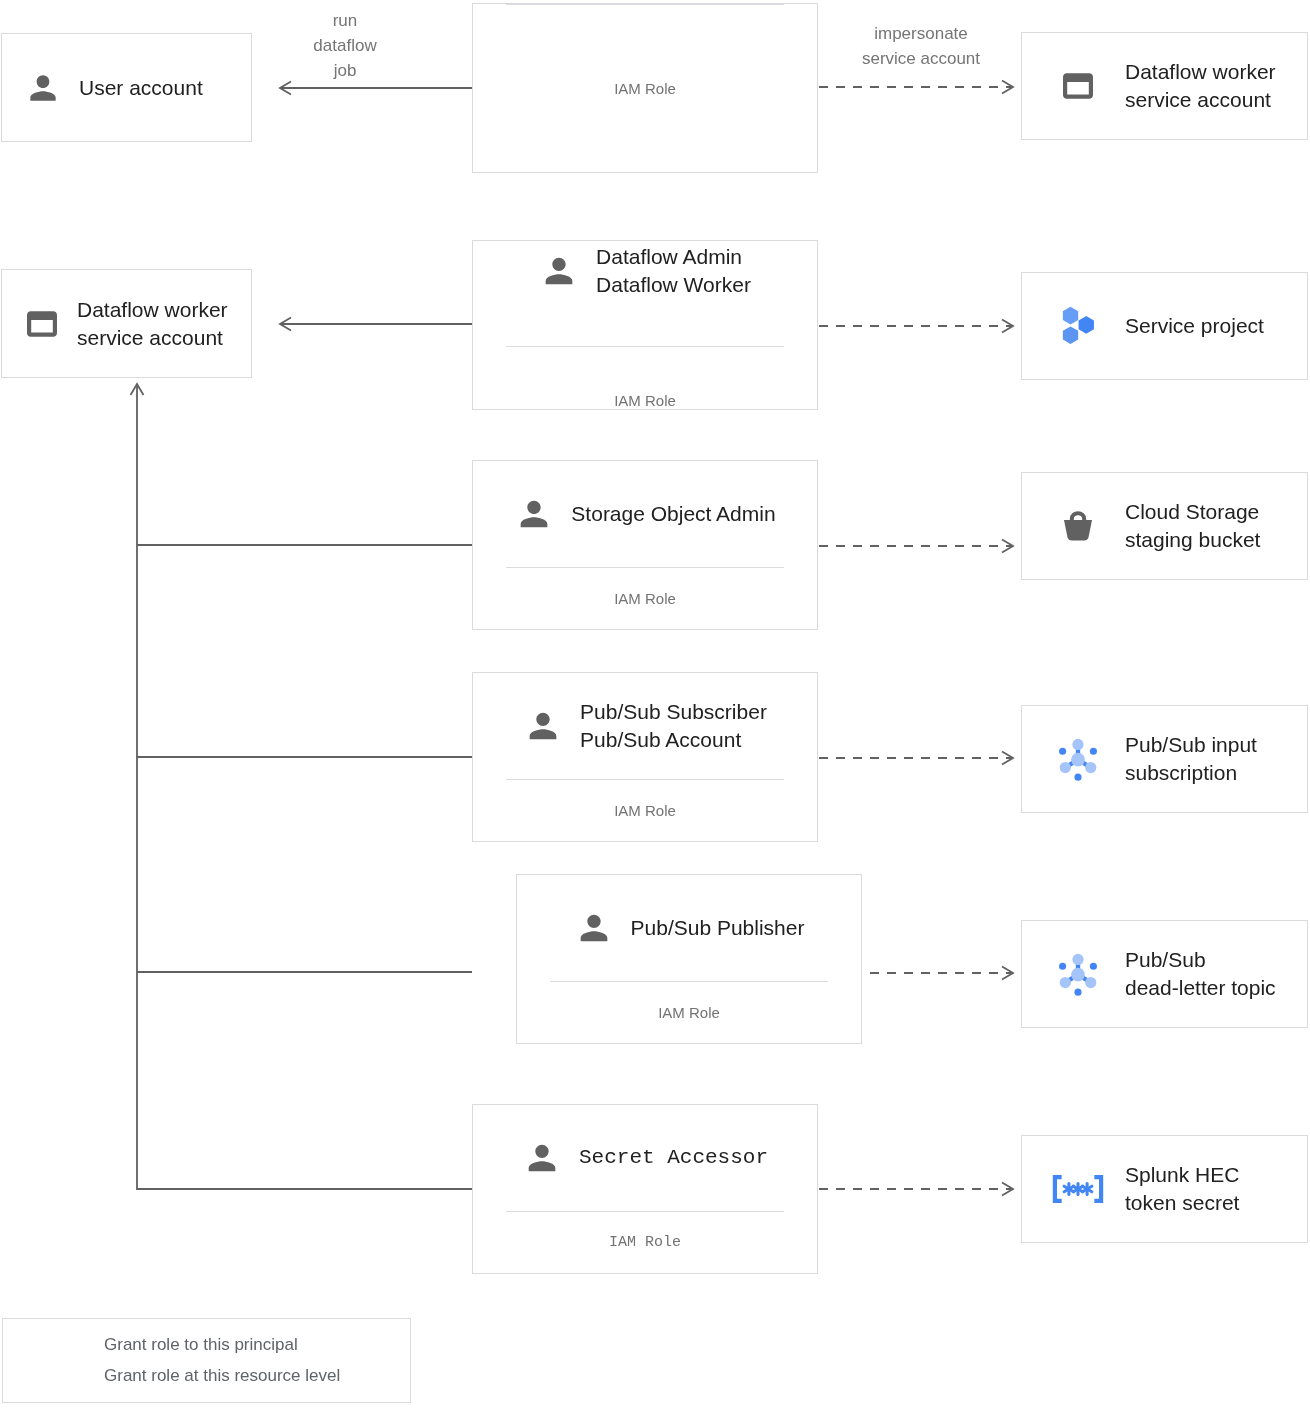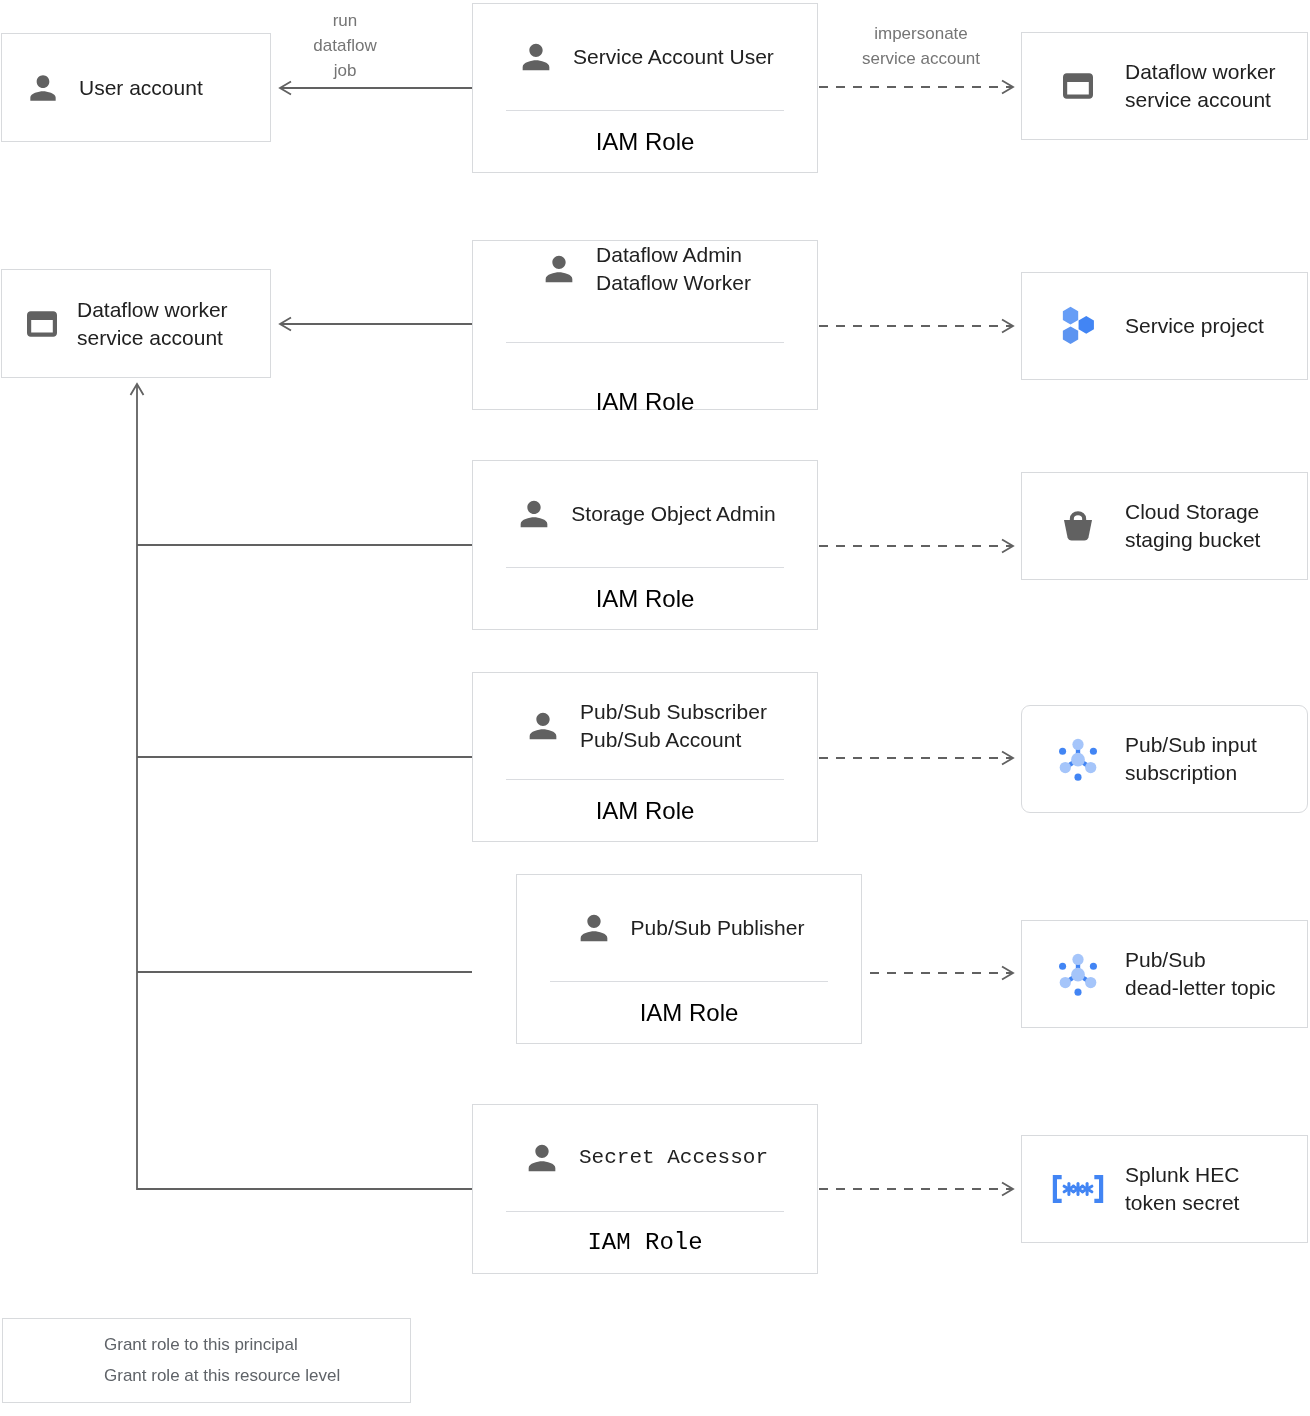--- a/index.html
+++ b/index.html
@@ -2,29 +2,29 @@
 <html><head>
 <meta charset="utf-8">
 <style>
   html,body{margin:0;padding:0;background:#ffffff;}
   #canvas{
     position:relative;width:1310px;height:1416px;background:#ffffff;
     font-family:"Liberation Sans","DejaVu Sans",sans-serif;overflow:hidden;
   }
   .box{position:absolute;background:#ffffff;border:1px solid #d8dadd;box-sizing:border-box;}
   
-  .principal{width:270px;height:109px;display:flex;align-items:center;padding-left:22px;gap:17px;}
+  .principal{width:251px;height:109px;display:flex;align-items:center;padding-left:22px;gap:17px;}
   .principal .label{font-size:21px;line-height:28px;color:#212121;white-space:pre-line;}
   
   .role-box{left:472px;width:346px;height:170px;display:flex;flex-direction:column;}
   .role-top{height:106px;display:flex;align-items:center;justify-content:center;gap:17px;padding:0 10px;}
   .role-title{font-size:21px;line-height:28px;color:#212121;white-space:pre-line;}
   .role-divider{border-top:1px solid #dadce0;margin:0 33px;height:0;}
   .role-bottom{flex:1;display:flex;align-items:center;justify-content:center;}
-  .role-sub{font-size:24px;color:#000000;}
+  .role-sub{font-size:15px;color:#737373;}
   
   .resource{left:1021px;width:287px;height:108px;display:flex;align-items:center;padding-left:28px;gap:19px;}
   .resource .icon-slot{width:56px;display:flex;justify-content:center;align-items:center;flex:none;}
   .resource .label{font-size:21px;line-height:28px;color:#212121;white-space:pre-line;}
   
   .edge-label{position:absolute;transform:translateX(-50%);text-align:center;font-size:17px;
     line-height:25px;color:#757575;white-space:pre-line;}
   
   .legend{left:2px;top:1318px;width:409px;height:85px;padding:10px 0;display:flex;flex-direction:column;justify-content:space-around;}
   .legend-row{display:flex;align-items:center;gap:18px;padding-left:37px;}
@@ -77,26 +77,20 @@
 
   <div class="box principal" style="left:1px;top:269px;">
     <svg width="36" height="36" viewBox="0 0 24 24">
       <path fill="#616161" d="M19.5 3.5h-15C3.1 3.5 2 4.6 2 6v12c0 1.4 1.1 2.5 2.5 2.5h15c1.4 0 2.5-1.1 2.5-2.5V6c0-1.4-1.1-2.5-2.5-2.5zm-.3 14.2H4.8V9.4h14.4v8.3z"></path>
     </svg>
     <div class="label">Dataflow worker
 service account</div>
   </div>
 
   <div class="box role-box" style="top:3px;">
-    <div class="role-top">
-      <svg width="40" height="40" viewBox="0 0 24 24">
-          <path fill="#616161" d="M12 12c2.21 0 4-1.79 4-4s-1.79-4-4-4-4 1.79-4 4 1.79 4 4 4zm0 2c-2.67 0-8 1.34-8 4v2h16v-2c0-2.66-5.33-4-8-4z"></path>
-        </svg>
-      <div class="role-title">Service Account User</div>
-    </div>
     <div class="role-divider"></div>
     <div class="role-bottom">
         <div class="role-sub">IAM Role</div>
       </div>
   </div>
 
   <div class="box role-box" style="top:240px;gap:45px;">
     <div class="role-top">
       <svg width="40" height="40" viewBox="0 0 24 24">
           <path fill="#616161" d="M12 12c2.21 0 4-1.79 4-4s-1.79-4-4-4-4 1.79-4 4 1.79 4 4 4zm0 2c-2.67 0-8 1.34-8 4v2h16v-2c0-2.66-5.33-4-8-4z"></path>
@@ -188,21 +182,21 @@
     <span class="icon-slot">
         <svg width="40" height="40" viewBox="0 0 24 24">
       <path fill="none" stroke="#616161" stroke-width="2.4" d="M8.3 8.8 V7.6 c0-2 1.6-3.3 3.7-3.3 s3.7 1.3 3.7 3.3 V8.8"></path>
       <path fill="#616161" d="M3.6 8.4 h16.8 l-2.1 10.3 c-0.25 1.2-1.3 2-2.5 2 h-7.6 c-1.2 0-2.25-0.8-2.5-2 z"></path>
     </svg>
       </span>
     <div class="label">Cloud Storage
 staging bucket</div>
   </div>
 
-  <div class="box resource" style="top:705px;border-radius:9px;">
+  <div class="box resource" style="top:705px;">
     <span class="icon-slot">
         <svg width="50" height="50" viewBox="0 0 24 24">
       <g stroke="#4285F4" stroke-width="2.1" stroke-linecap="round">
         <line x1="12" y1="12.3" x2="12" y2="5.2"></line>
         <line x1="12" y1="12.3" x2="6" y2="16"></line>
         <line x1="12" y1="12.3" x2="18" y2="16"></line>
       </g>
       <circle cx="12" cy="12.3" r="3.3" fill="#A5C5FA"></circle>
       <circle cx="12" cy="5" r="2.7" fill="#A5C5FA"></circle>
       <circle cx="5.9" cy="16.1" r="2.7" fill="#A5C5FA"></circle>

